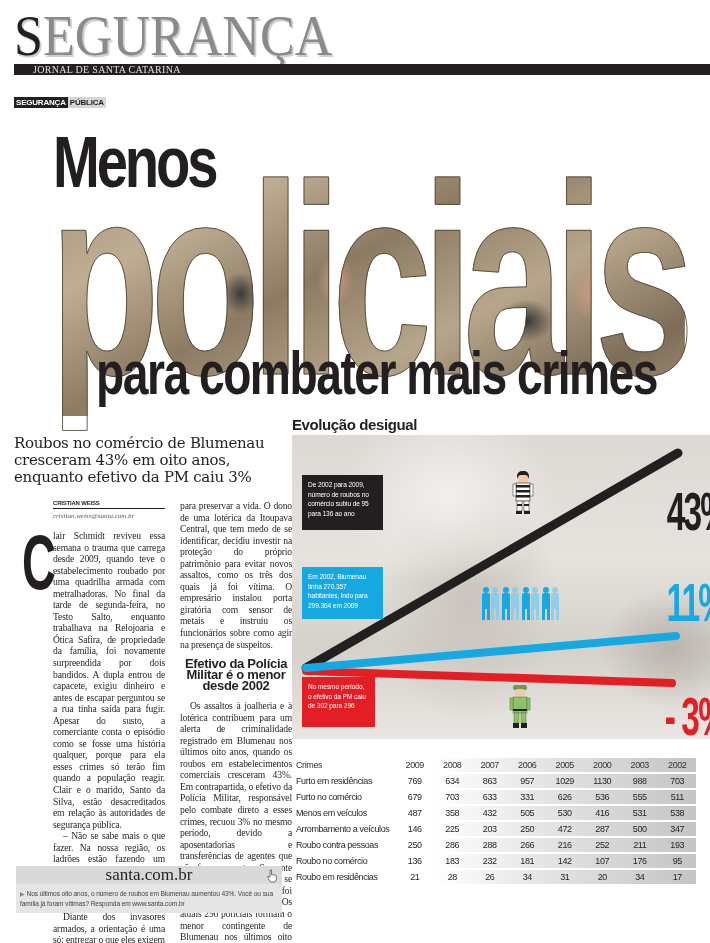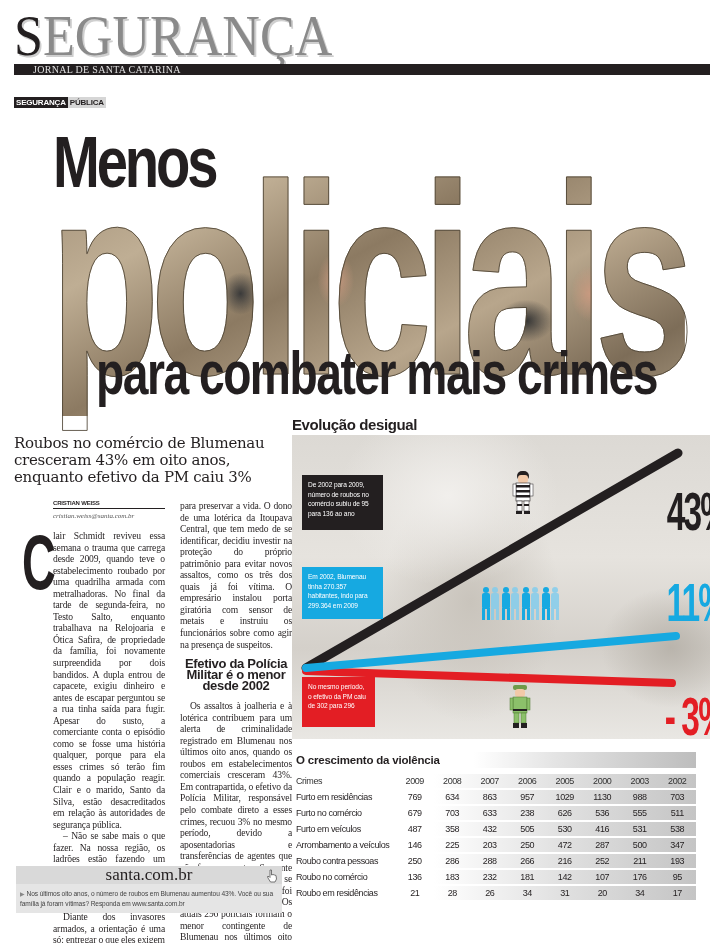--- a/index.html
+++ b/index.html
@@ -261,23 +261,20 @@
   <div class="note note-black">De 2002 para 2009, número de roubos no comércio subiu de 95 para 136 ao ano</div>
   <div class="note note-blue">Em 2002, Blumenau tinha 270.357 habitantes, indo para 299.364 em 2009</div>
   <div class="note note-red">No mesmo período, o efetivo da PM caiu de 302 para 296</div>
 
   <div class="big-pct pct-black">43%</div>
   <div class="big-pct pct-blue">11%</div>
   <div class="big-pct pct-red">- 3%</div>
 </div>
 
 <div class="table-wrap">
-  <div class="table-title-bar">
-    <div class="table-title">O crescimento da violência</div>
-  </div>
   <table class="crimes">
     <thead>
       <tr>
         <th>Crimes</th>
         <th>2009</th>
         <th>2008</th>
         <th>2007</th>
         <th>2006</th>
         <th>2005</th>
         <th>2000</th>
@@ -295,28 +292,28 @@
         <td>1029</td>
         <td>1130</td>
         <td>988</td>
         <td>703</td>
       </tr>
       <tr>
         <td>Furto no comércio</td>
         <td>679</td>
         <td>703</td>
         <td>633</td>
-        <td>238</td>
+        <td>331</td>
         <td>626</td>
         <td>536</td>
         <td>555</td>
         <td>511</td>
       </tr>
       <tr>
-        <td>Furto em veículos</td>
+        <td>Menos em veículos</td>
         <td>487</td>
         <td>358</td>
         <td>432</td>
         <td>505</td>
         <td>530</td>
         <td>416</td>
         <td>531</td>
         <td>538</td>
       </tr>
       <tr>

